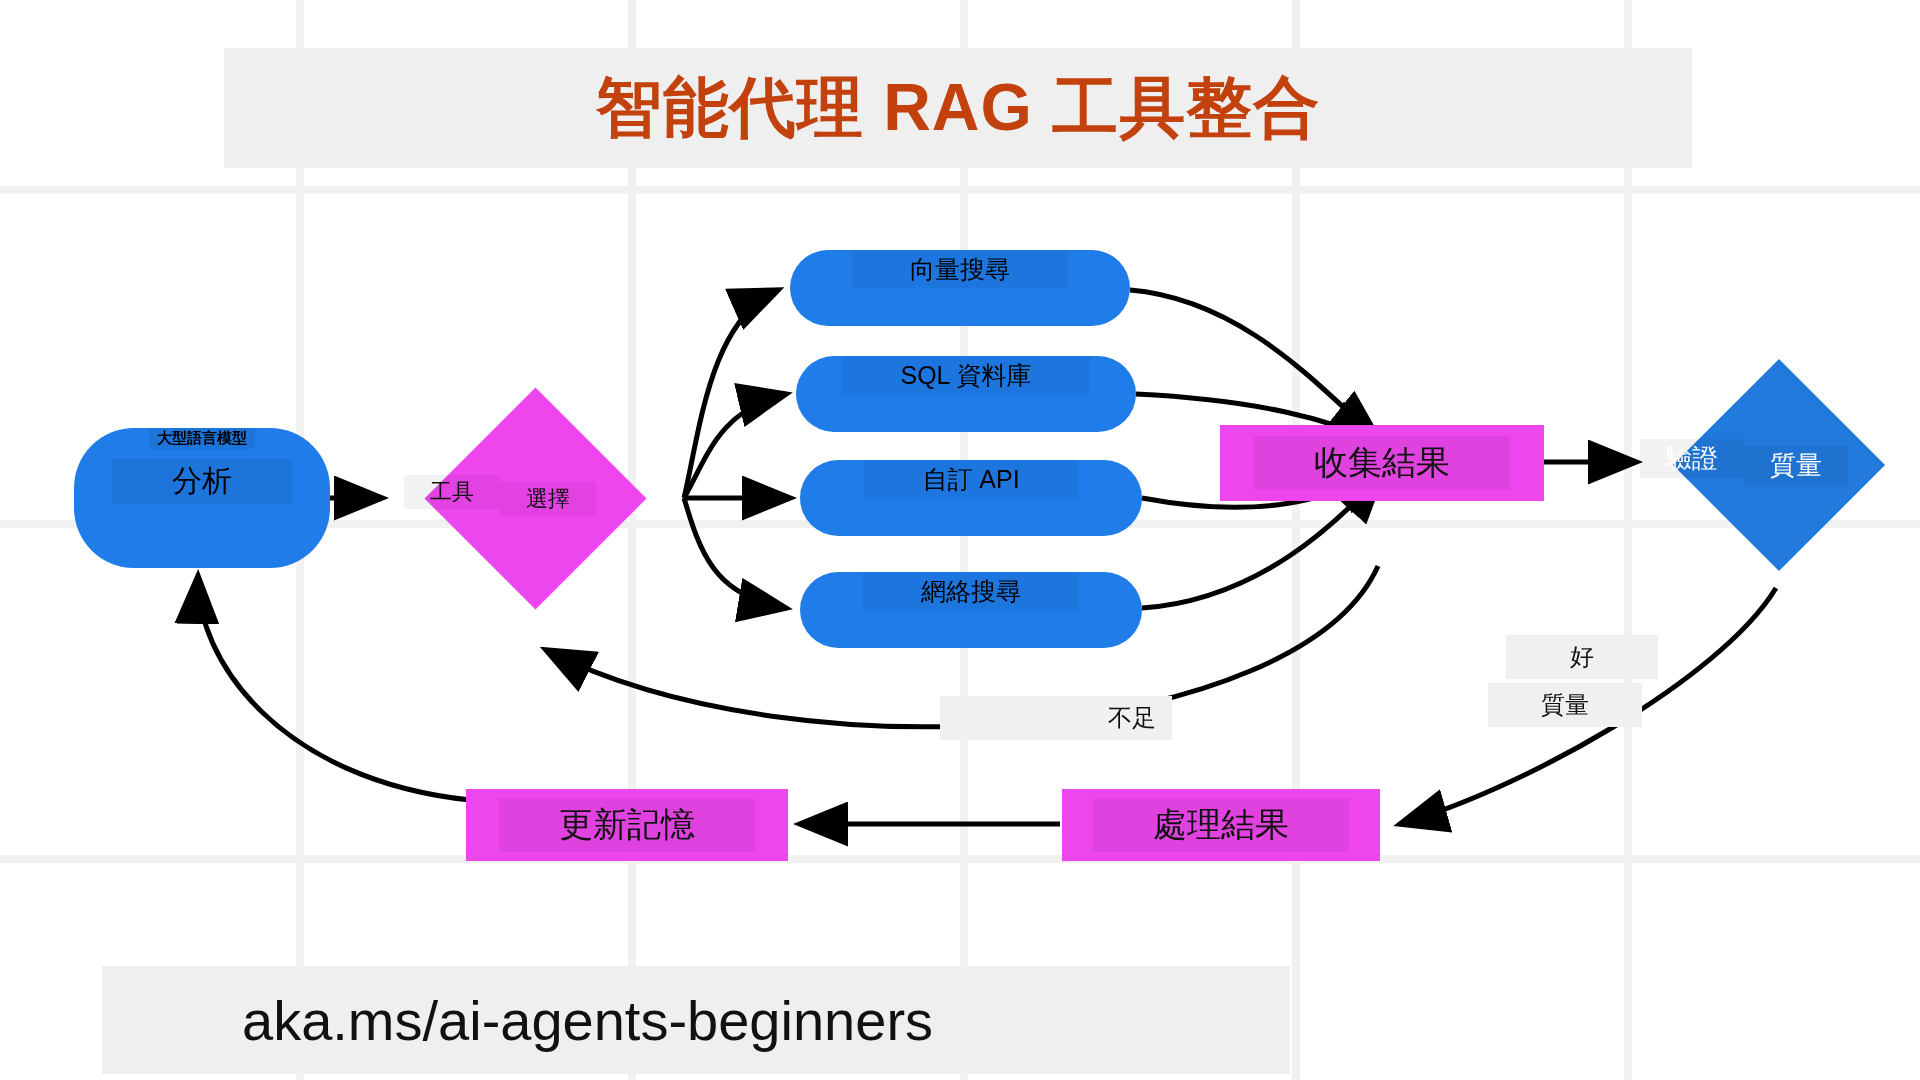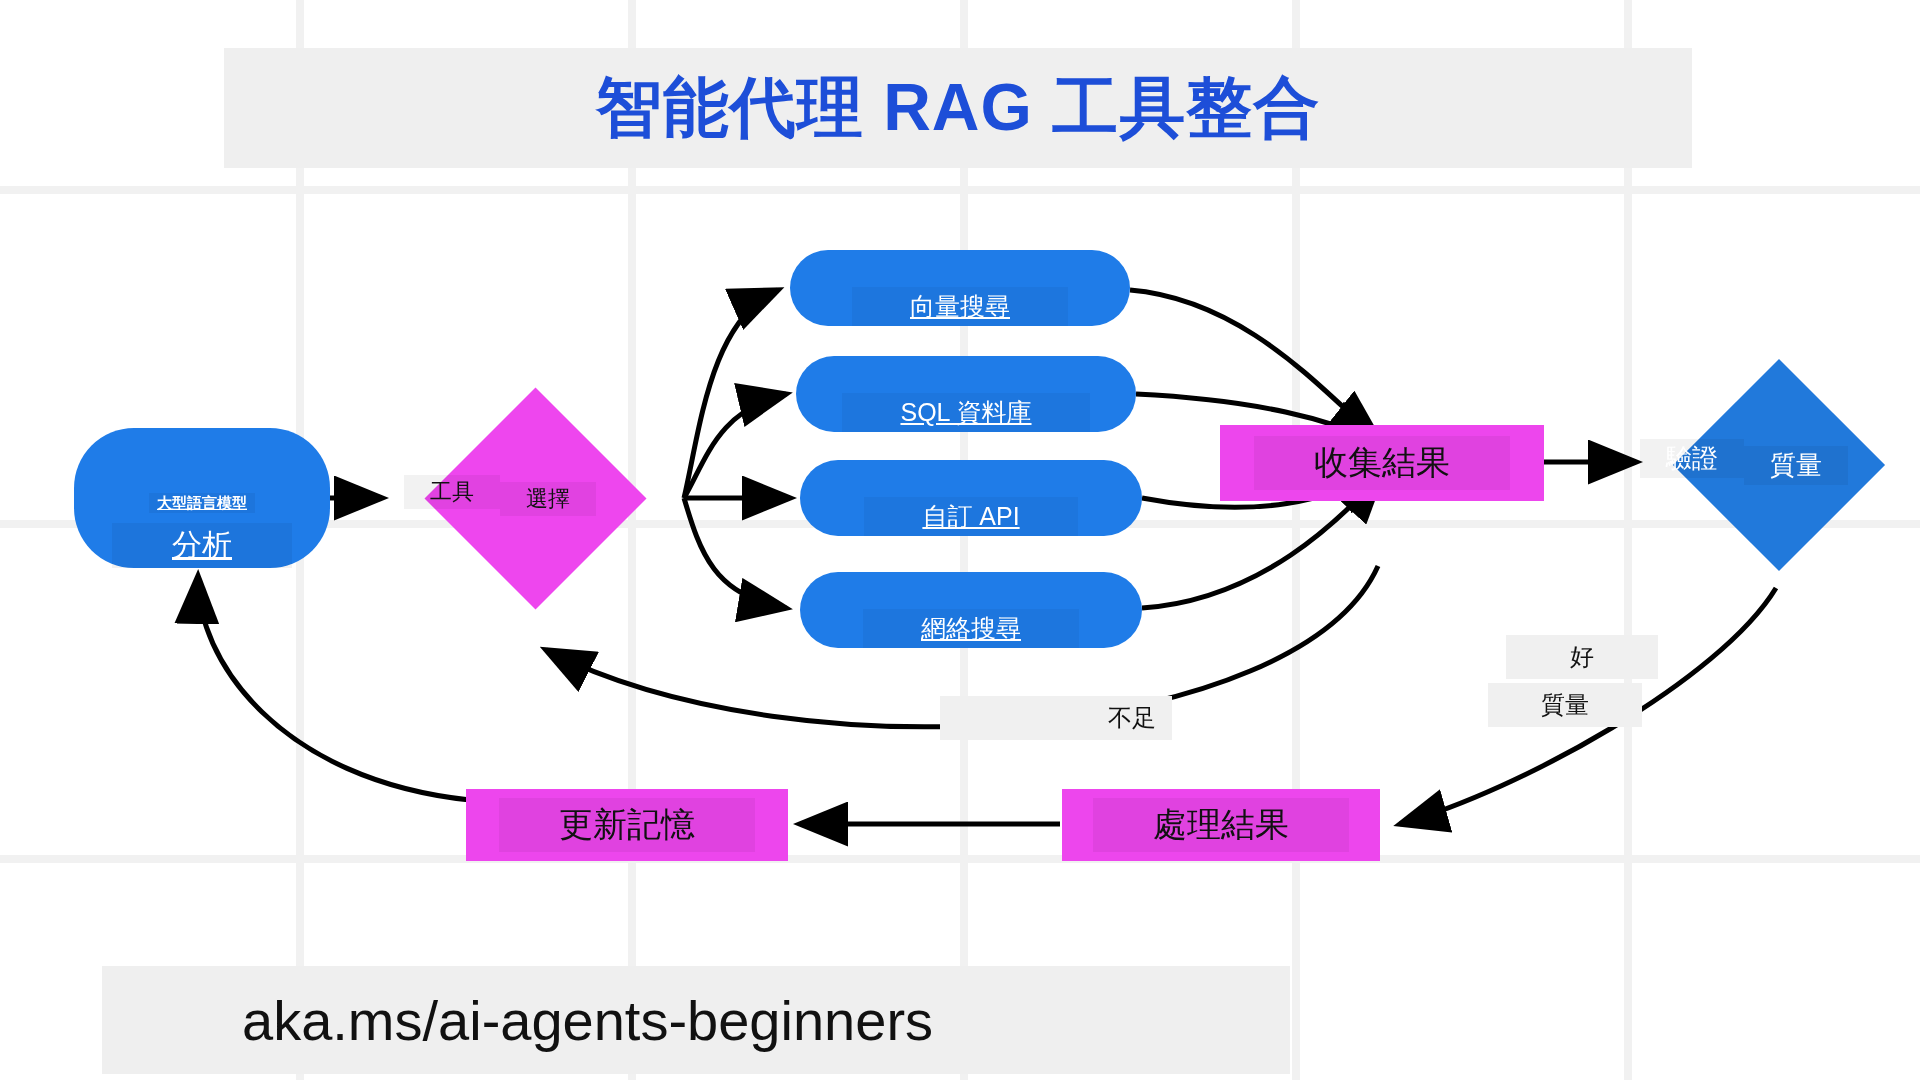--- a/index.html
+++ b/index.html
@@ -19,24 +19,23 @@
   
   #edges{position:absolute;left:0;top:0;width:1920px;height:1080px;}
 
   
   .node{position:absolute;box-sizing:border-box;}
 
   
   .pill{
     background:#1F7CE8;
     border-radius:48px;
-    display:flex;align-items:center;justify-content:flex-end;
+    display:flex;align-items:center;justify-content:flex-start;
     flex-direction:column;
-    color:#ffffff;
-    text-decoration:underline;
+    color:#000000;
   }
   .pill .lbl{background:rgba(0,0,0,0.045);padding:1px 10px;}
 
   .pill-llm{border-radius:60px;}
   .pill-llm .small{font-size:15px;font-weight:700;line-height:1.1;background:rgba(0,0,0,0.05);padding:2px 8px;margin-bottom:10px;}
   .pill-llm .big{font-size:30px;font-weight:400;background:rgba(0,0,0,0.05);padding:2px 60px;}
 
   .tool .lbl{font-size:25px;font-weight:400;padding:3px 58px 3px 58px;}
 
   
@@ -74,21 +73,21 @@
     position:absolute;background:#f0f0f0;color:#111111;
     font-size:24px;padding:4px 16px;white-space:nowrap;
     display:flex;align-items:center;justify-content:center;
   }
 
   
   #title-banner{
     position:absolute;left:224px;top:48px;width:1468px;height:120px;
     background:#efefef;display:flex;align-items:center;justify-content:center;
   }
-  #title-banner .t{font-size:66px;font-weight:700;color:#1d4ed8;letter-spacing:1px;}
+  #title-banner .t{font-size:66px;font-weight:700;color:#c2410c;letter-spacing:1px;}
 
   #footer-banner{
     position:absolute;left:74px;top:966px;width:1188px;height:108px;
     background:#efefef;display:flex;align-items:center;margin-left:28px;
   }
   #footer-banner .t{font-size:56px;font-weight:400;color:#111111;padding-left:140px;}
 </style>
 </head>
 <body>
 

